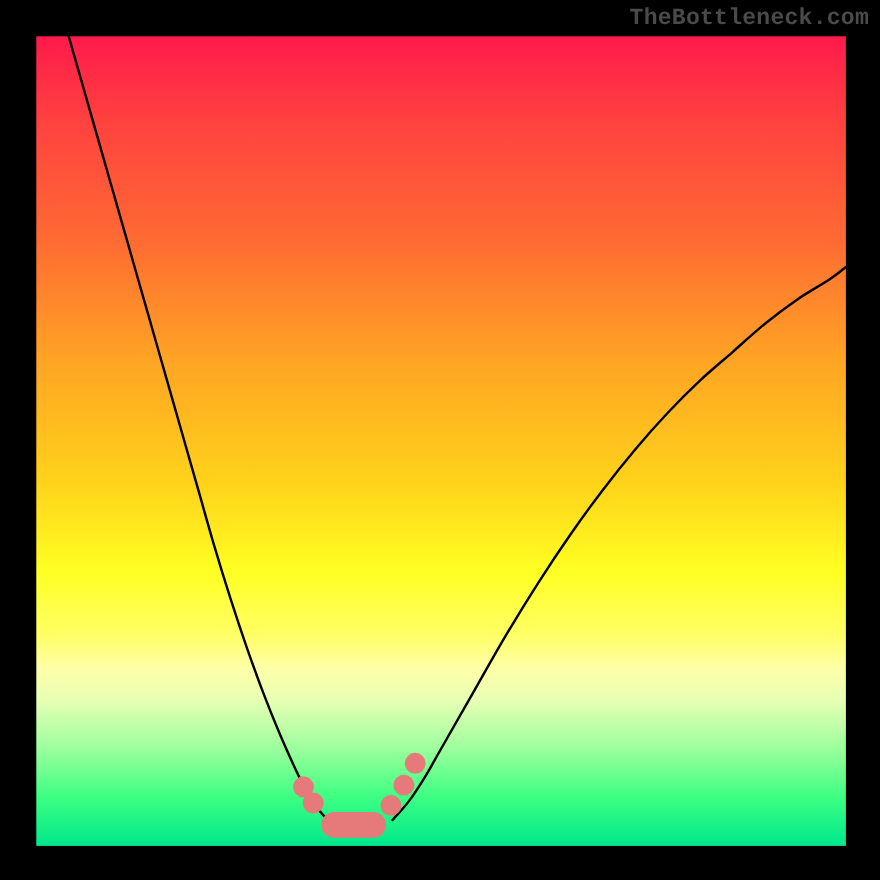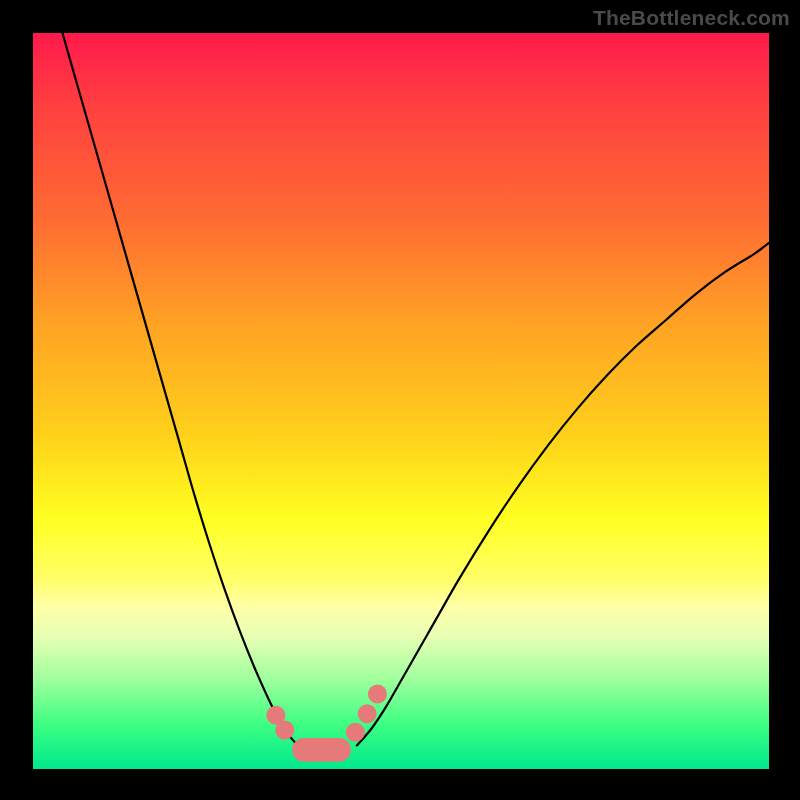--- a/index.html
+++ b/index.html
@@ -41,20 +41,21 @@
   }
   .watermark {
     position: absolute;
     top: 6px;
     right: 10px;
     color: #4a4a4a;
     font-size: 21px;
     font-weight: 600;
     letter-spacing: 0.2px;
     user-select: none;
+    font-family: Liberation Mono, monospace;
   }
   svg.curves {
     position: absolute;
     left: 0;
     top: 0;
     width: 736px;
     height: 736px;
     overflow: visible;
   }
   .curve {

